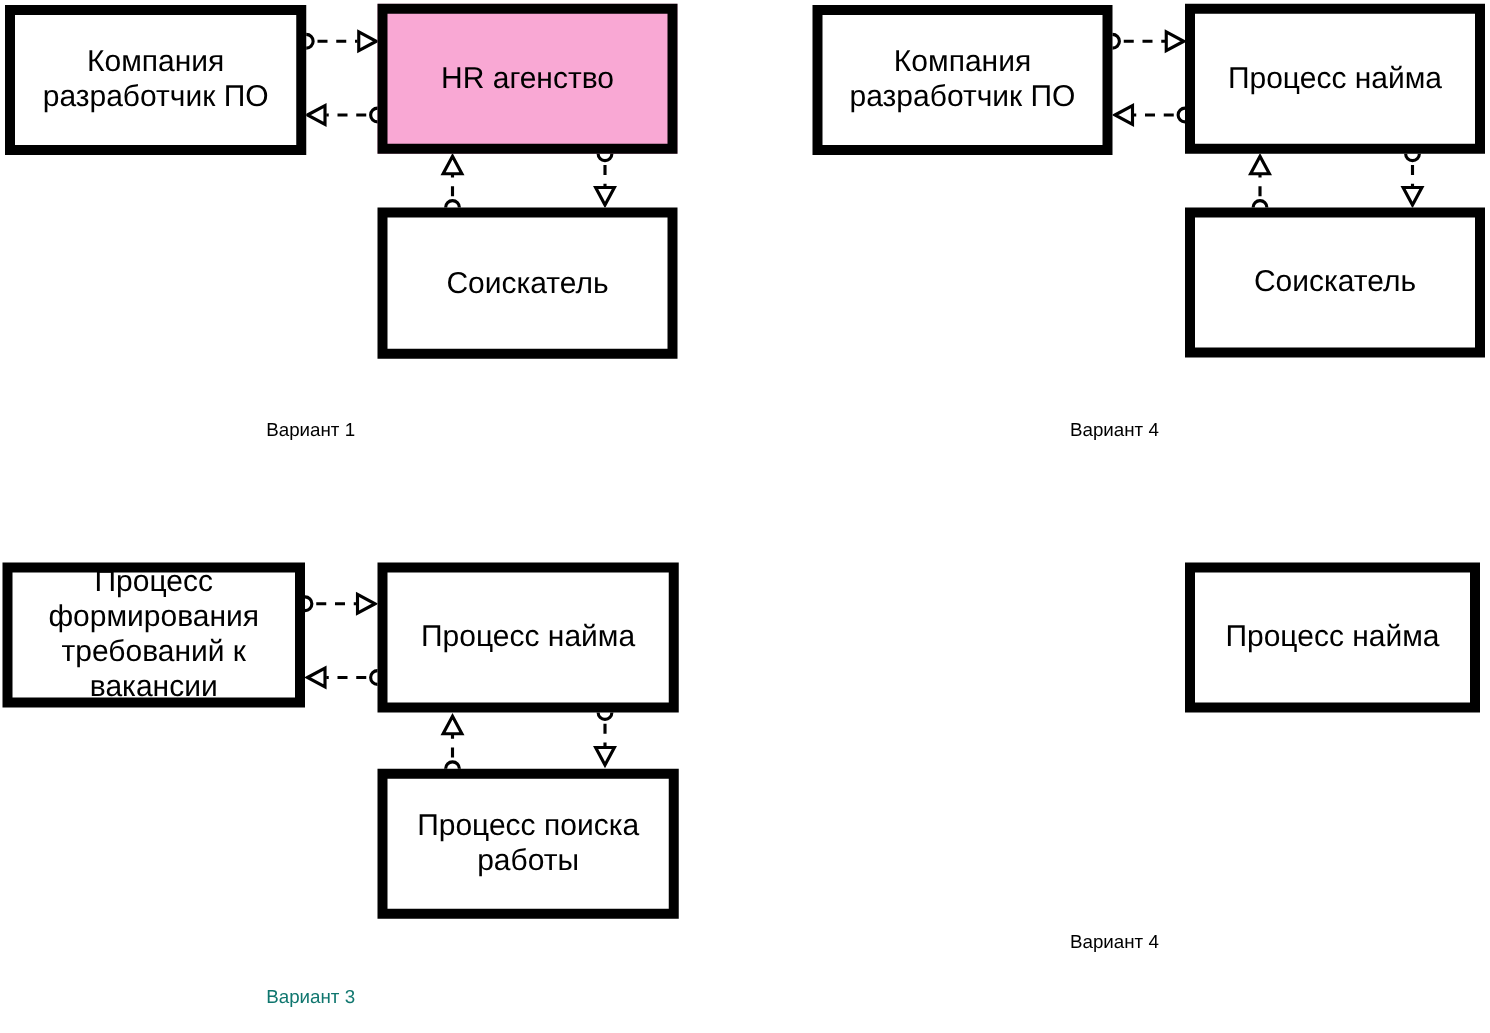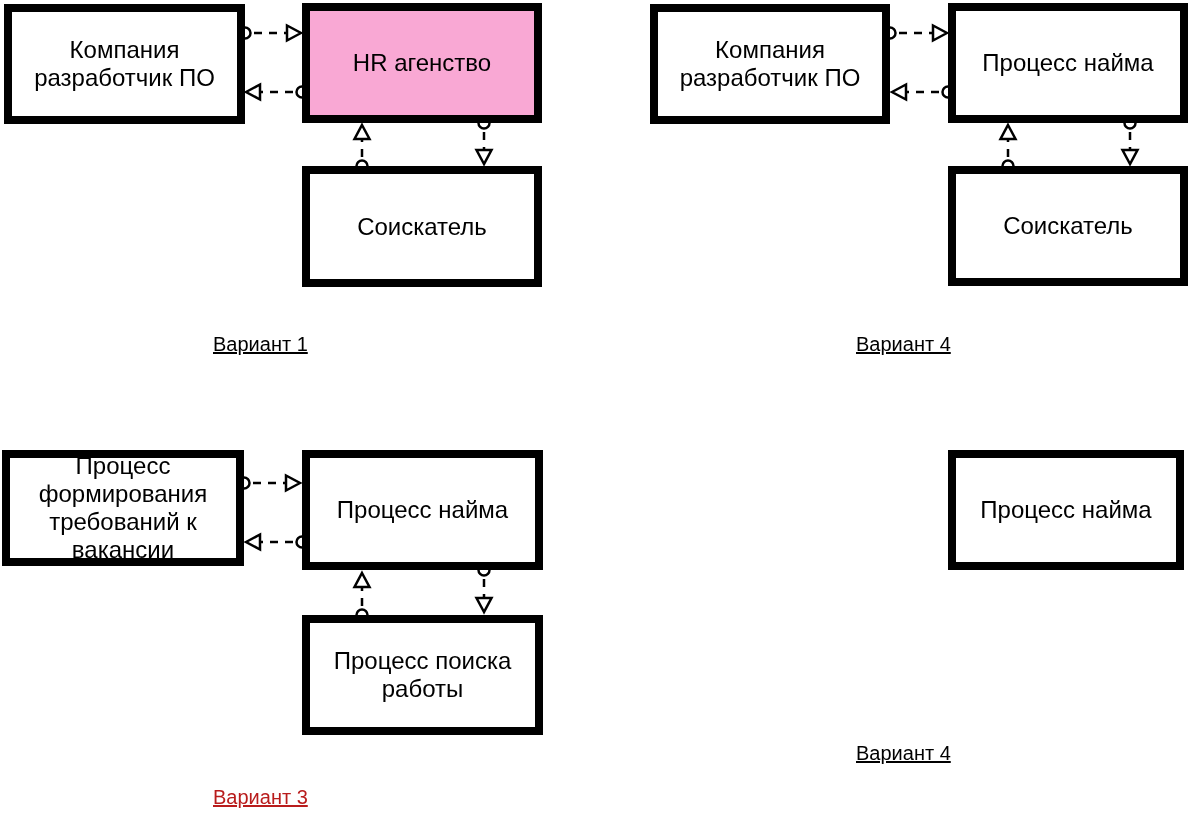--- a/index.html
+++ b/index.html
@@ -35,25 +35,24 @@
     text-align: center;
   }
   .dbox .lbl {
     font-size: 24px;
     line-height: 28px;
     color: #000000;
     padding: 0 2px;
   }
   .caption {
     position: absolute;
-    font-size: 20px;
+    font-size: 15px;
     line-height: 27px;
     color: #000000;
     white-space: nowrap;
-    text-decoration: underline;
   }
 </style>
 </head>
 <body>
 
 <div class="canvas">
   <svg class="connector-layer" width="1192" height="826" viewBox="0 0 1192 826" xmlns="http://www.w3.org/2000/svg">
       <g stroke="#000000" stroke-width="2.5" fill="none">
         <line x1="254" y1="33" x2="286" y2="33" stroke-dasharray="8 7"></line>
         <circle cx="245" cy="33" r="5.5" fill="#ffffff"></circle>
@@ -138,18 +137,18 @@
     <div class="caption" style="left: 856px; top: 331px; color: rgb(0, 0, 0);">Вариант 4</div>
     <div class="dbox" style="left: 2px; top: 450px; width: 242px; height: 116px; border-color: rgb(0, 0, 0); background: rgb(255, 255, 255);">
       <span class="lbl" style="color: rgb(0, 0, 0);">Процесс формирования требований к вакансии</span>
     </div>
     <div class="dbox" style="left: 302px; top: 450px; width: 241px; height: 120px; border-color: rgb(0, 0, 0); background: rgb(255, 255, 255);">
       <span class="lbl" style="color: rgb(0, 0, 0);">Процесс найма</span>
     </div>
     <div class="dbox" style="left: 302px; top: 615px; width: 241px; height: 120px; border-color: rgb(0, 0, 0); background: rgb(255, 255, 255);">
       <span class="lbl" style="color: rgb(0, 0, 0);">Процесс поиска работы</span>
     </div>
-    <div class="caption" style="left: 213px; top: 784px; color: #b91c1c;">Вариант 3</div>
+    <div class="caption" style="left: 213px; top: 784px; color: #0f766e;">Вариант 3</div>
     <div class="dbox" style="left: 948px; top: 450px; width: 236px; height: 120px; border-color: rgb(0, 0, 0); background: rgb(255, 255, 255);">
       <span class="lbl" style="color: rgb(0, 0, 0);">Процесс найма</span>
     </div>
     <div class="caption" style="left: 856px; top: 740px; color: rgb(0, 0, 0);">Вариант 4</div>
   </div>
 
 </body></html>

